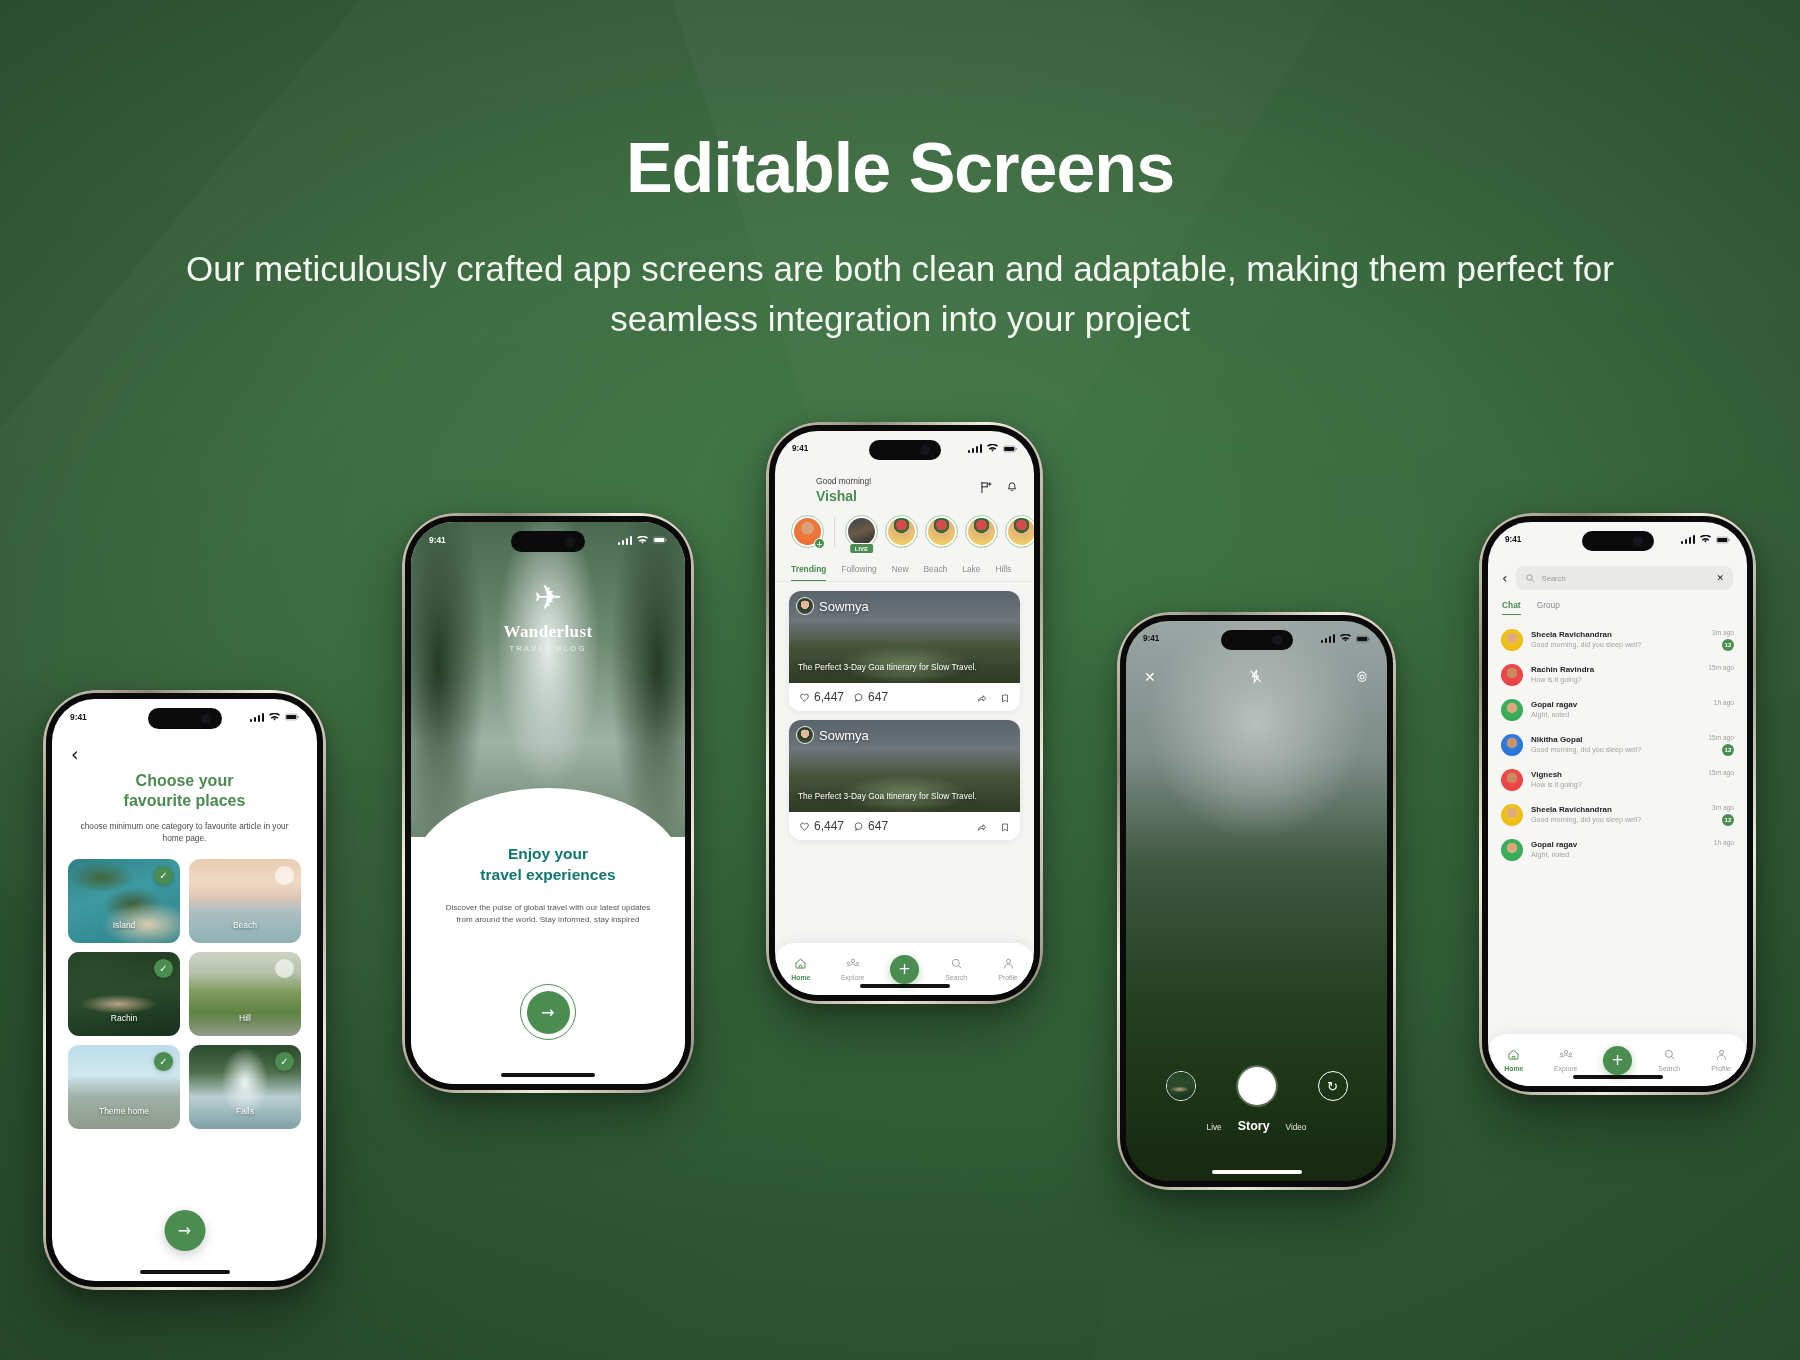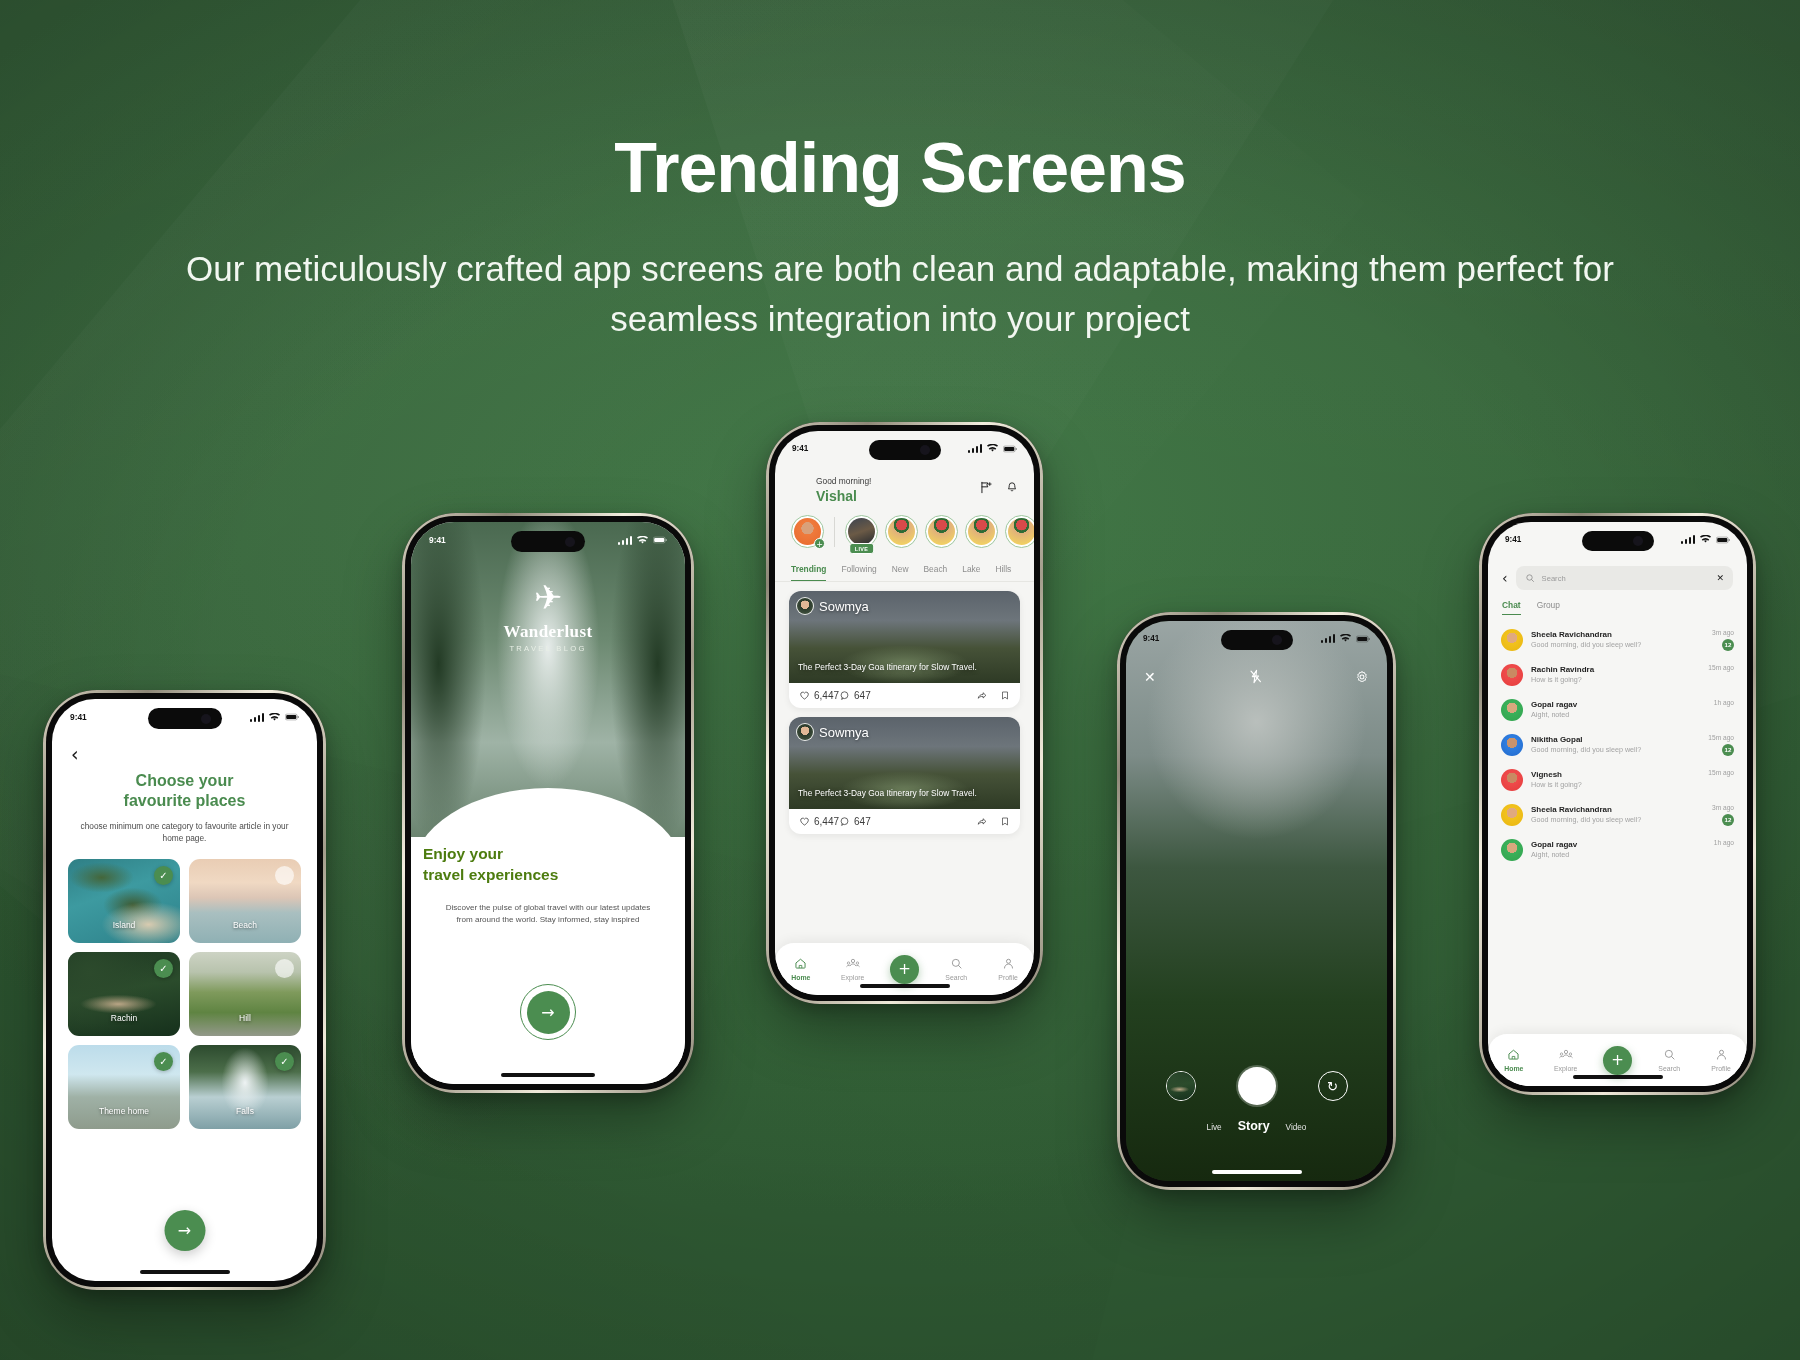--- a/index.html
+++ b/index.html
@@ -127,21 +127,21 @@
   .p2 .hero { position:absolute; left:0; right:0; top:0; height:315px; overflow:hidden; }
   .p2 .heroimg { position:absolute; inset:0; }
   .brand { position:absolute; left:0; right:0; top:58px; text-align:center; color:#fff; }
   .brand .plane { font-size:34px; line-height:1; font-family:"DejaVu Sans", sans-serif; }
   .brand .bname { margin-top:8px; font-family:"Liberation Serif", serif; font-size:17px; font-weight:bold; letter-spacing:.4px; }
   .brand .btag { margin-top:2px; font-size:7.6px; letter-spacing:2.3px; color:#e8efe6; }
   .p2 .sheet {
     position:absolute; left:0; right:0; bottom:0; height:296px; background:#fff;
     border-radius:150px 150px 0 0 / 96px 96px 0 0;
   }
-  .p2 h2 { margin:56px 12px 0; text-align:left; color:#4d7c0f; font-size:15.5px; font-weight:bold; line-height:1.34; }
+  .p2 h2 { margin:56px 0 0; text-align:center; color:#0f766e; font-size:15.5px; font-weight:bold; line-height:1.34; }
   .p2 .sub { margin:16px auto 0; width:218px; text-align:center; color:#555; font-size:8.1px; line-height:1.55; }
   .ringbtn {
     position:absolute; left:50%; transform:translateX(-50%); bottom:44px;
     width:56px; height:56px; border-radius:50%; border:1.6px solid #4b8d50;
     display:flex; align-items:center; justify-content:center;
   }
   .ringbtn .core {
     width:43px; height:43px; border-radius:50%; background:#4b8d50; color:#fff;
     display:flex; align-items:center; justify-content:center; font-size:16px;
     font-family:"DejaVu Sans", sans-serif;
@@ -174,21 +174,21 @@
   .feed { position:absolute; left:0; right:0; top:152px; bottom:0; padding:8px 14px 0; }
   .card { background:#fff; border-radius:12px; overflow:hidden; margin-bottom:9px;
           box-shadow:0 2px 7px rgba(0,0,0,0.07); }
   .card .media { position:relative; height:92px; overflow:hidden; }
   .card .mimg { position:absolute; inset:0; }
   .card .author { position:absolute; left:7px; top:6px; display:flex; align-items:center; gap:5px; z-index:3; }
   .card .aav { width:18px; height:18px; border-radius:50%; overflow:hidden; border:1.3px solid rgba(255,255,255,.9); position:relative; }
   .card .anm { color:#fff; font-size:13px; text-shadow:0 1px 3px rgba(0,0,0,.5); }
   .card .ttl { position:absolute; left:9px; right:30px; bottom:9px; z-index:3;
                color:#fff; font-size:8.4px; line-height:1.4; text-shadow:0 1px 4px rgba(0,0,0,.55); }
-  .card .acts { display:flex; align-items:center; padding:7px 10px; gap:0; font-size:10px; color:#3b3b3b; }
+  .card .acts { display:flex; align-items:flex-end; padding:7px 10px; gap:9px; font-size:12px; color:#3b3b3b; }
   .card .acts .m { display:flex; align-items:center; gap:4px; }
   .card .acts .sp { margin-left:auto; display:flex; gap:12px; }
   .bnav { position:absolute; left:0; right:0; bottom:0; height:52px; background:#fff;
           border-radius:19px 19px 0 0; display:flex; align-items:center;
           box-shadow:0 -3px 12px rgba(0,0,0,0.06); z-index:14; }
   .bnav .it { flex:1; text-align:center; font-size:6.9px; color:#9a9a9a; }
   .bnav .it .ic { display:block; margin:0 auto 3px; height:14px; }
   .bnav .it.active { color:#4a8b4f; font-weight:bold; }
   .bnav .mid { flex:1; display:flex; justify-content:center; }
   .bnav .mid .btn { width:29px; height:29px; border-radius:50%; background:#4b8d50; color:#fff;
@@ -280,21 +280,21 @@
 <div class="bg-wrap">
   <div class="bg-base"></div>
   <div class="sheen-a"></div>
   <div class="sheen-b"></div>
   <div class="sheen-c"></div>
   <div class="sheen-d"></div>
   <div class="vignette"></div>
 </div>
 
 <div class="header">
-  <div class="title">Trending Screens</div>
+  <div class="title">Editable Screens</div>
   <div class="subtitle">Our meticulously crafted app screens are both clean and adaptable, making them perfect for seamless integration into your project</div>
 </div>
 
 <div class="phone" id="phone1">
  <div class="band">
       <div class="inner">
   <div class="screen p1">
     <div class="island" style="top:9px;width:74px;height:21px;">
             <span class="cam"></span>
           </div>

